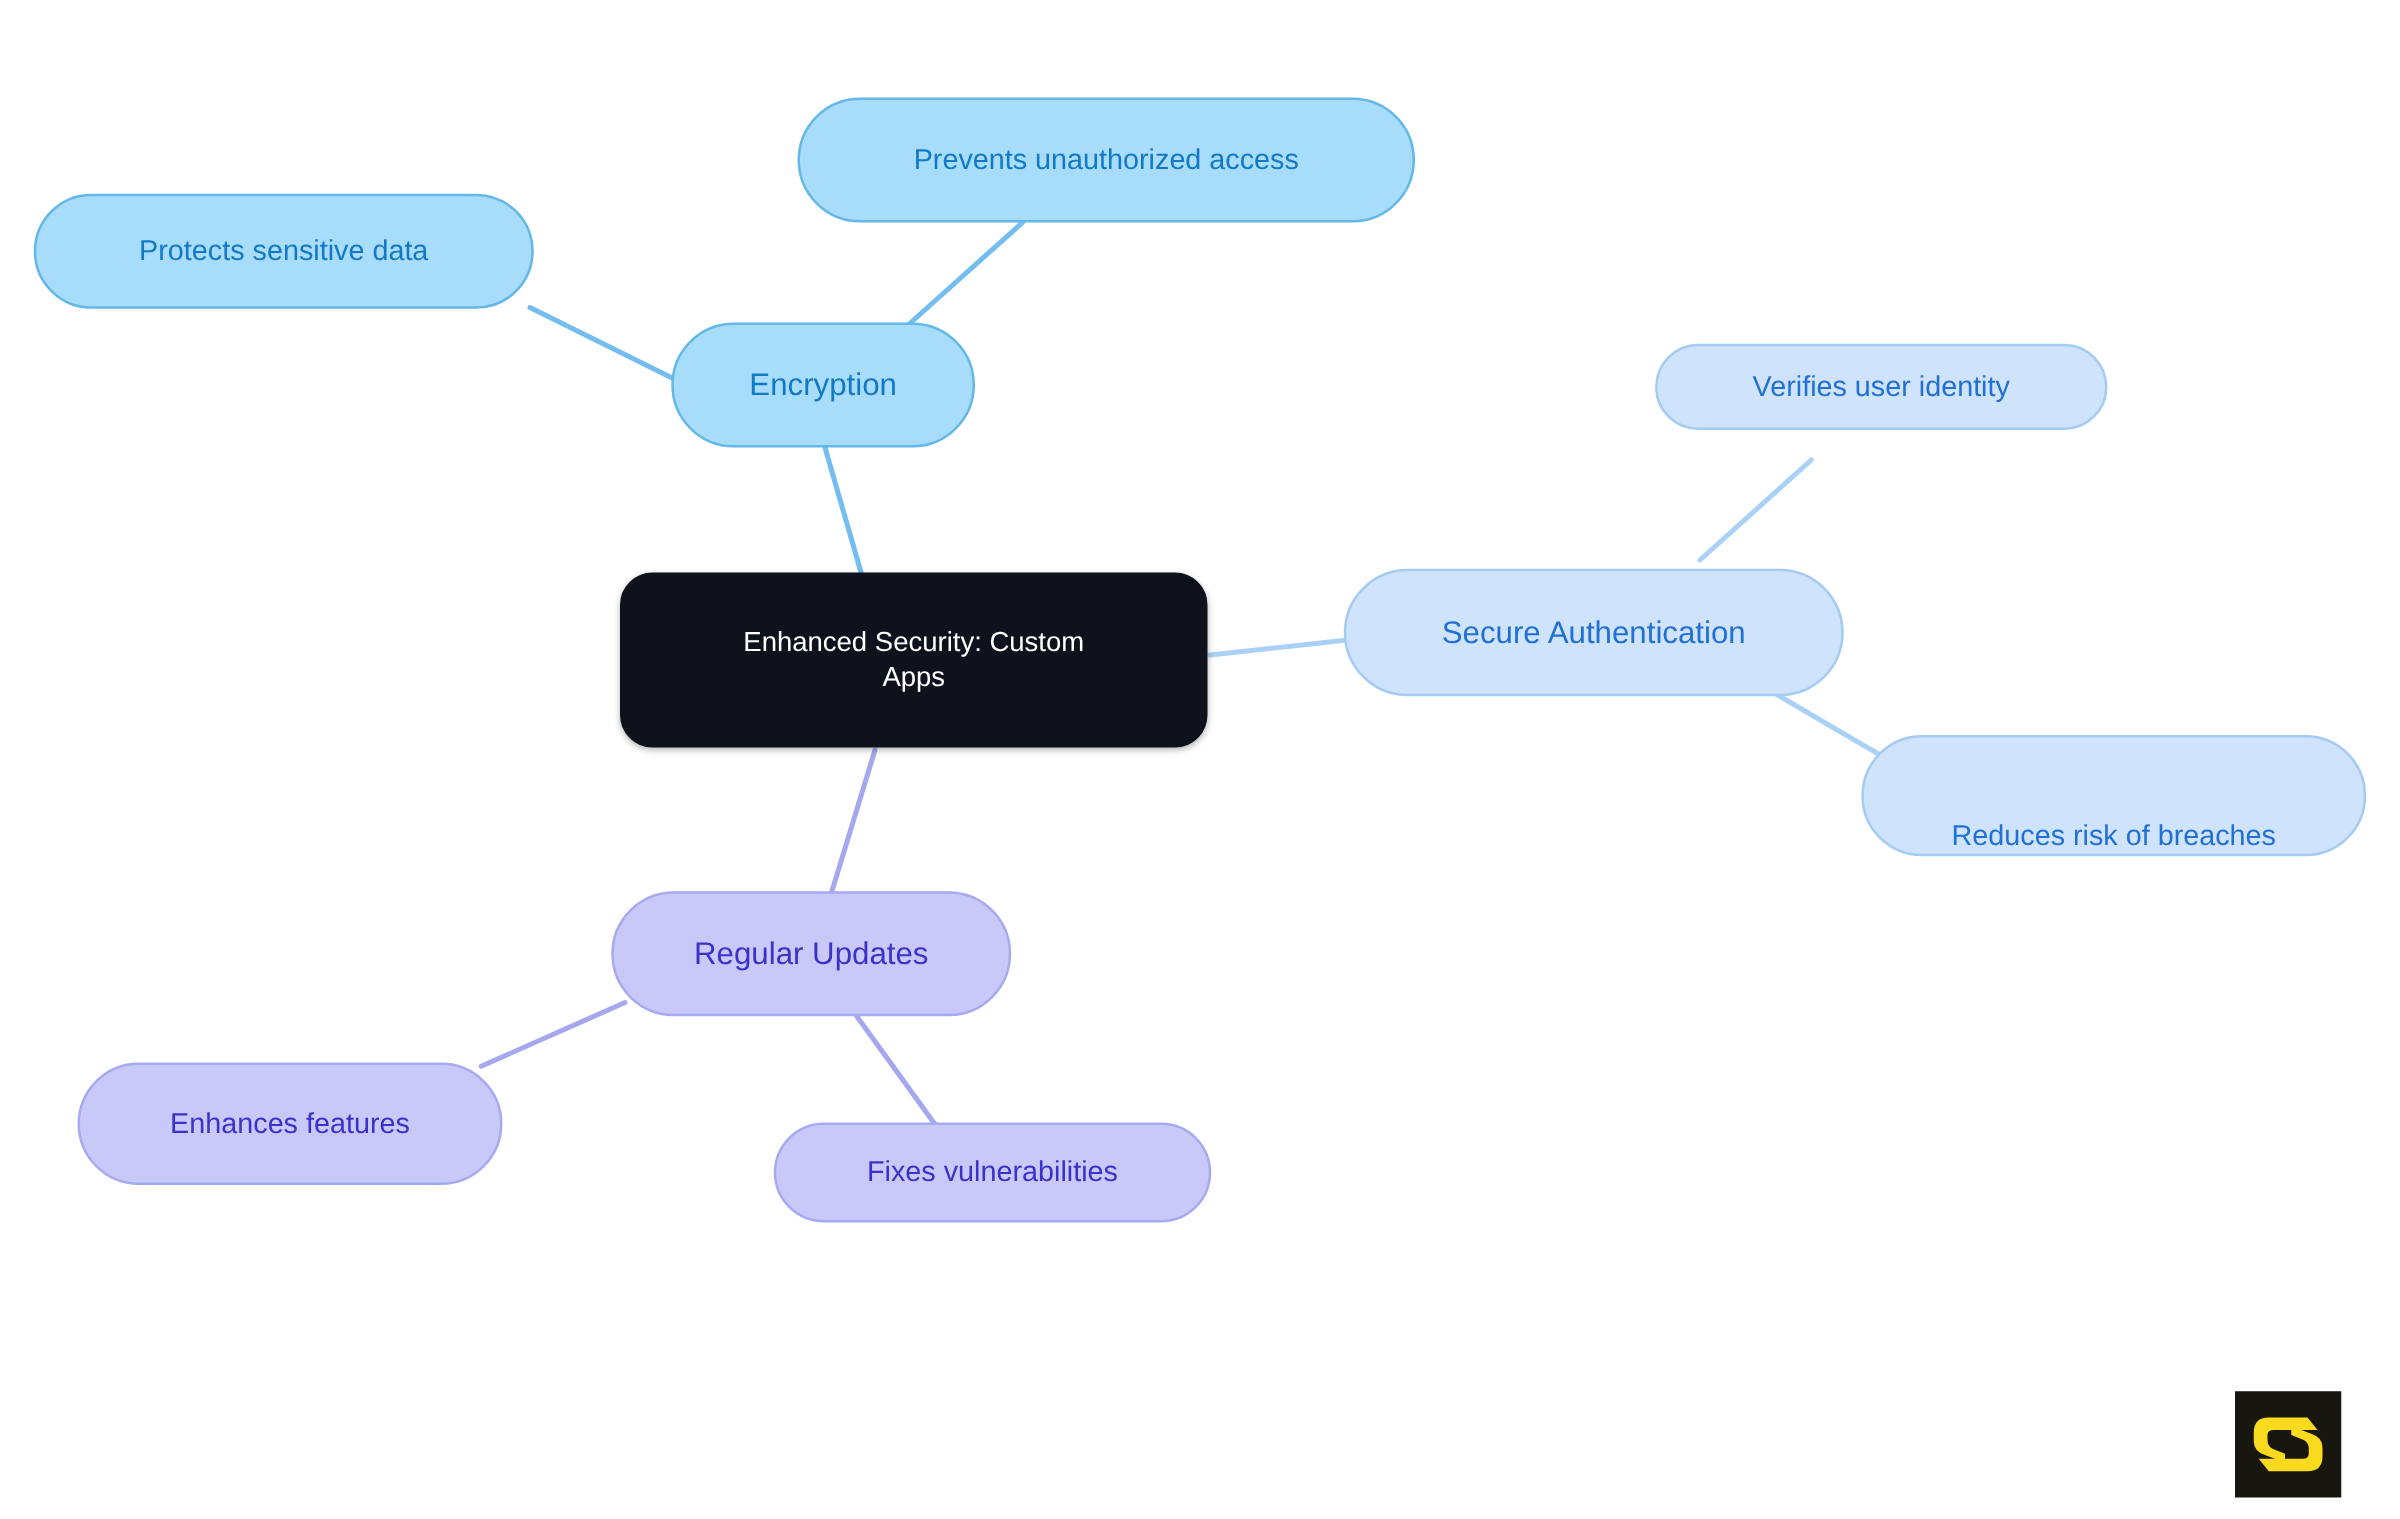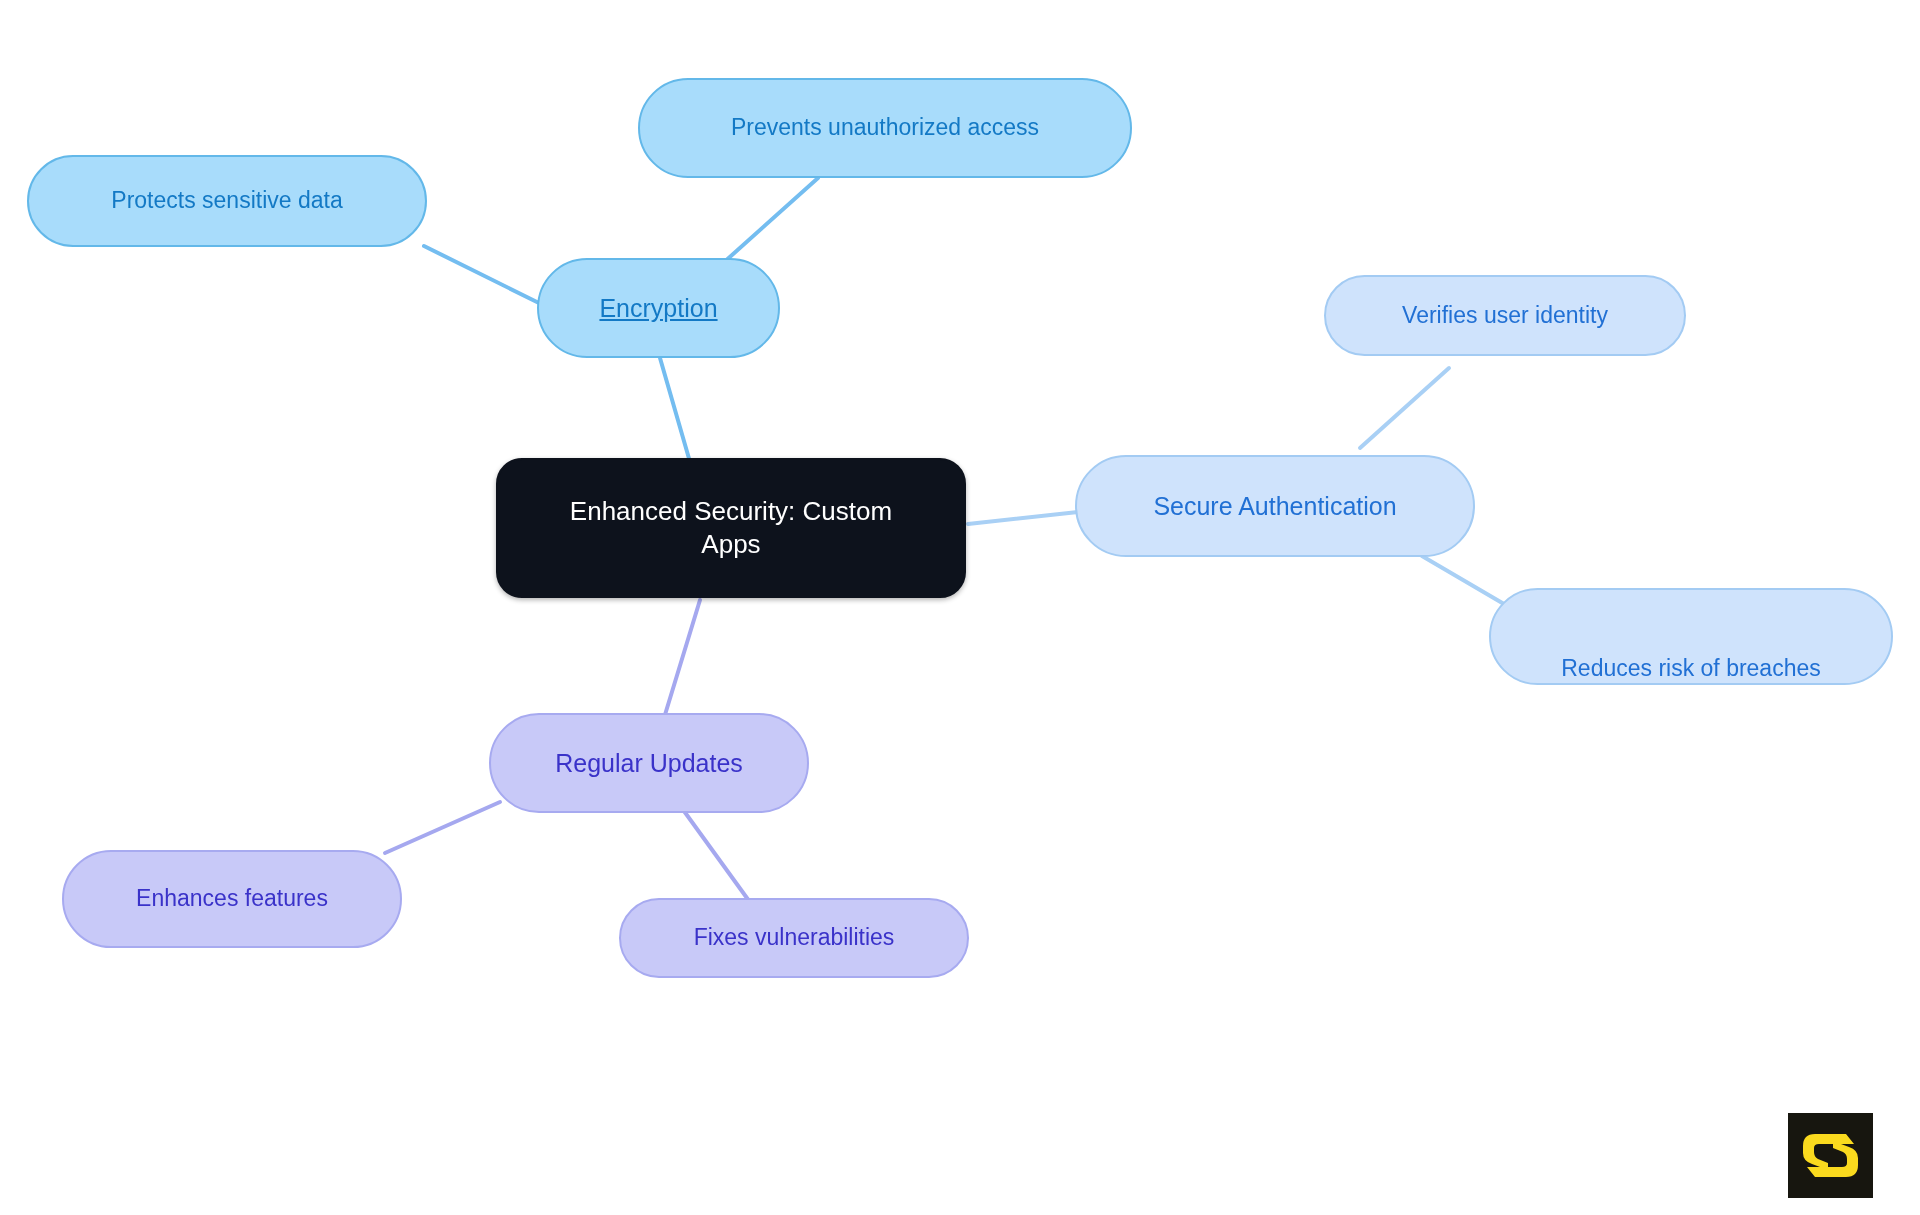--- a/index.html
+++ b/index.html
@@ -42,21 +42,21 @@
   }
 
   
   .node-root {
     background: #0d121c;
     border-color: #0d121c;
     border-radius: 26px;
     color: #ffffff;
     box-shadow: 0 2px 5px rgba(0,0,0,0.30);
   }
-  .node-root .node-label { font-size: 26px; }
+  .node-root .node-label { font-size: 22px; }
 
   
   .node-blueA {
     background: #a8dcfb;
     border-color: #63b8e9;
     color: #1379c5;
   }
   
   .node-blueB {
     background: #cfe3fc;
@@ -98,37 +98,37 @@
     <line x1="700" y1="600" x2="664" y2="718" stroke="#a5a8ef" stroke-width="4" stroke-linecap="round"></line>
     <line x1="500" y1="802" x2="385" y2="853" stroke="#a5a8ef" stroke-width="4" stroke-linecap="round"></line>
     <line x1="676" y1="800" x2="752" y2="905" stroke="#a5a8ef" stroke-width="4" stroke-linecap="round"></line>
   </svg>
 
   <div class="node node-root" style="left:496px; top:458px; width:470px; height:140px;">
     <span class="node-label">Enhanced Security: Custom
 Apps</span>
   </div>
 
-  <div class="node node-blueA node-topic" style="left:537px; top:258px; width:243px; height:100px; border-radius:50px;text-decoration:underline;">
+  <div class="node node-blueA node-topic" style="left:537px; top:258px; width:243px; height:100px; border-radius:50px;">
     <span class="node-label">Encryption</span>
   </div>
 
   <div class="node node-blueA node-leaf" style="left:27px; top:155px; width:400px; height:92px; border-radius:46px;">
     <span class="node-label">Protects sensitive data</span>
   </div>
 
   <div class="node node-blueA node-leaf" style="left:638px; top:78px; width:494px; height:100px; border-radius:50px;">
     <span class="node-label">Prevents unauthorized access</span>
   </div>
 
   <div class="node node-blueB node-topic" style="left:1075px; top:455px; width:400px; height:102px; border-radius:51px;">
     <span class="node-label">Secure Authentication</span>
   </div>
 
-  <div class="node node-blueB node-leaf" style="left:1324px; top:275px; width:362px; height:81px; border-radius:49px;">
+  <div class="node node-blueB node-leaf" style="left:1324px; top:275px; width:362px; height:69px; border-radius:49px;">
     <span class="node-label">Verifies user identity</span>
   </div>
 
   <div class="node node-blueB node-leaf" style="left:1489px; top:588px; width:404px; height:97px; border-radius:49px;align-items:flex-end;">
     <span class="node-label">Reduces risk of breaches</span>
   </div>
 
   <div class="node node-purple node-topic" style="left:489px; top:713px; width:320px; height:100px; border-radius:50px;">
     <span class="node-label">Regular Updates</span>
   </div>

